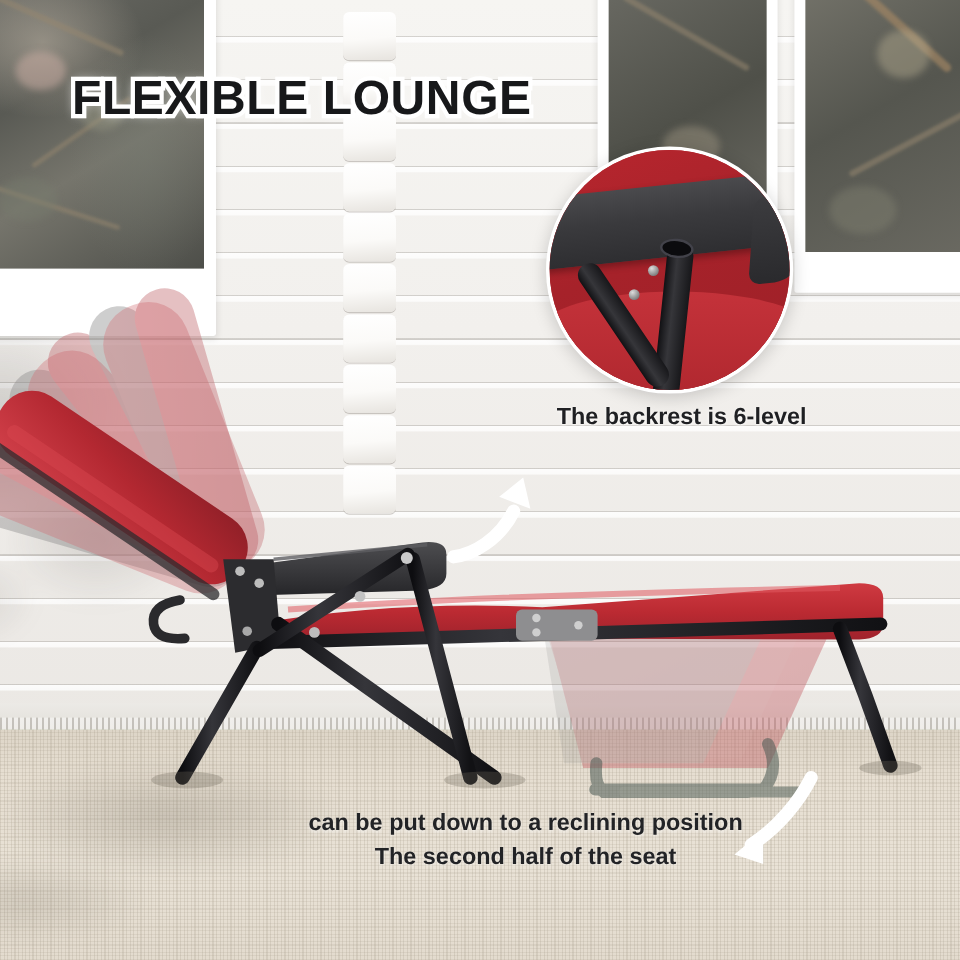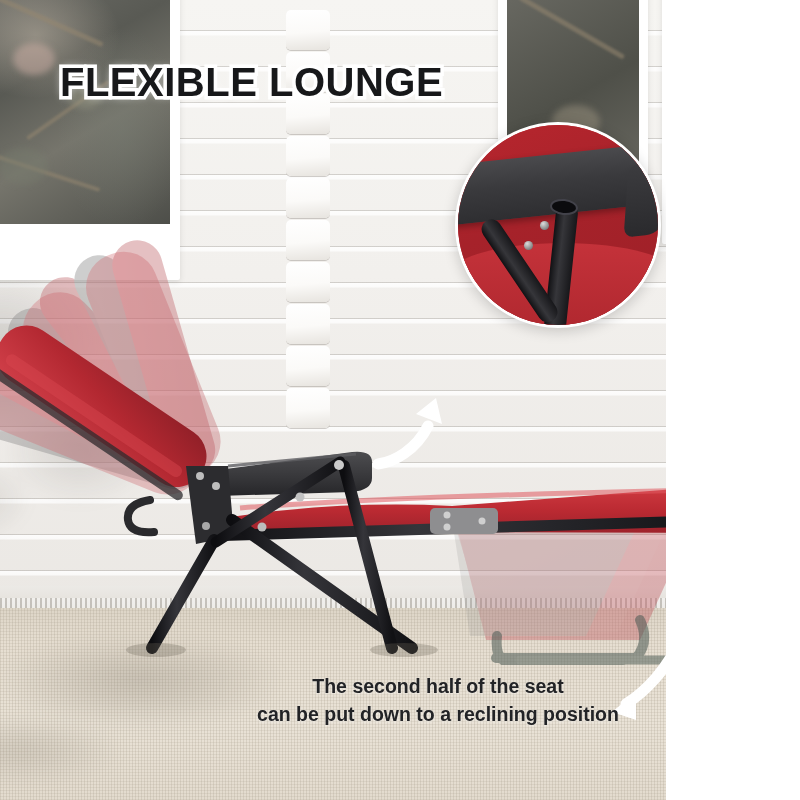--- a/index.html
+++ b/index.html
@@ -1,20 +1,20 @@
 <!DOCTYPE html>
 <html><head>
 <meta charset="utf-8">
 <style>
   html,body{margin:0;padding:0;background:#ffffff;}
   body{font-family:"Liberation Sans","DejaVu Sans",sans-serif;}
 
   #scene{
     position:relative;
-    width:666px;height:800px;
+    width:800px;height:800px;
     overflow:hidden;
     background:#22c55e;
   }
 
   
   .wall{
     position:absolute;left:0;top:0;width:800px;height:608px;
     background:
       linear-gradient(180deg,#f6f5f2 0%, #f2f0ed 45%, #ebe8e4 100%);
   }
@@ -355,24 +355,25 @@
                 background:#0b0b0e;border:2px solid #42424a;transform:rotate(6deg);"></div>
     <div class="rivet" style="left:82px;top:96px;"></div>
     <div class="rivet" style="left:66px;top:116px;"></div>
   </div>
 
   <svg class="arrow" style="left:372px;top:388px;width:90px;height:86px;" viewBox="0 0 90 86">
     <path d="M6 76 C22 74 44 62 56 38" stroke="#ffffff" stroke-width="11" fill="none" stroke-linecap="round"></path>
     <path d="M44 26 L64 10 L70 36 Z" fill="#ffffff"></path>
   </svg>
   <div class="callout-text">
+    <div>The backrest is 6-level</div>
   </div>
 
   <svg class="arrow" style="left:592px;top:642px;width:90px;height:84px;" viewBox="0 0 90 84">
     <path d="M84 6 C74 26 56 48 34 62" stroke="#ffffff" stroke-width="11" fill="none" stroke-linecap="round"></path>
     <path d="M44 50 L20 70 L44 78 Z" fill="#ffffff"></path>
   </svg>
   <div class="bottom-text">
+    <div>can be put down to a reclining position</div>
     <div>The second half of the seat</div>
-    <div>can be put down to a reclining position</div>
   </div>
 
 </div>
 
 </body></html>

